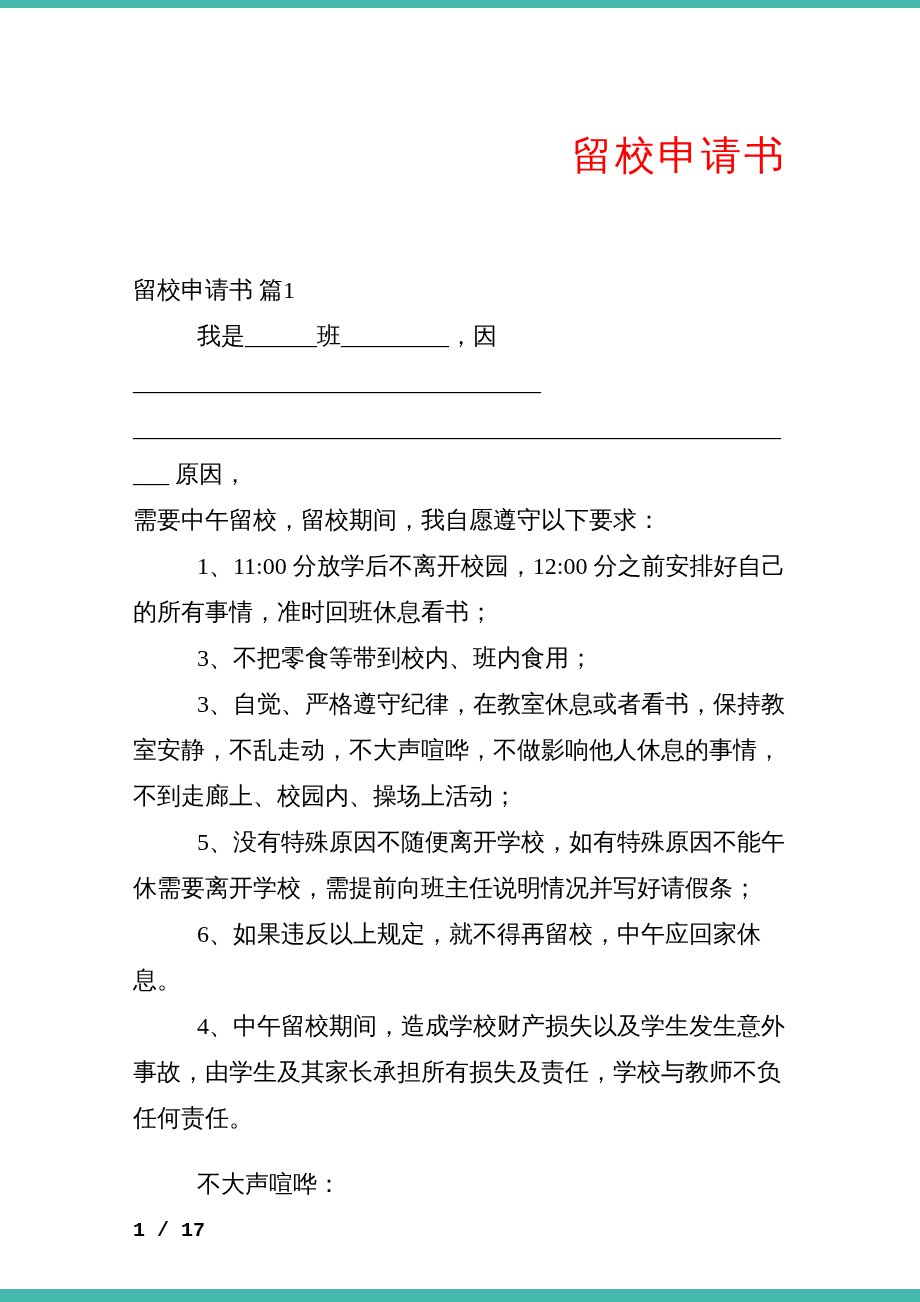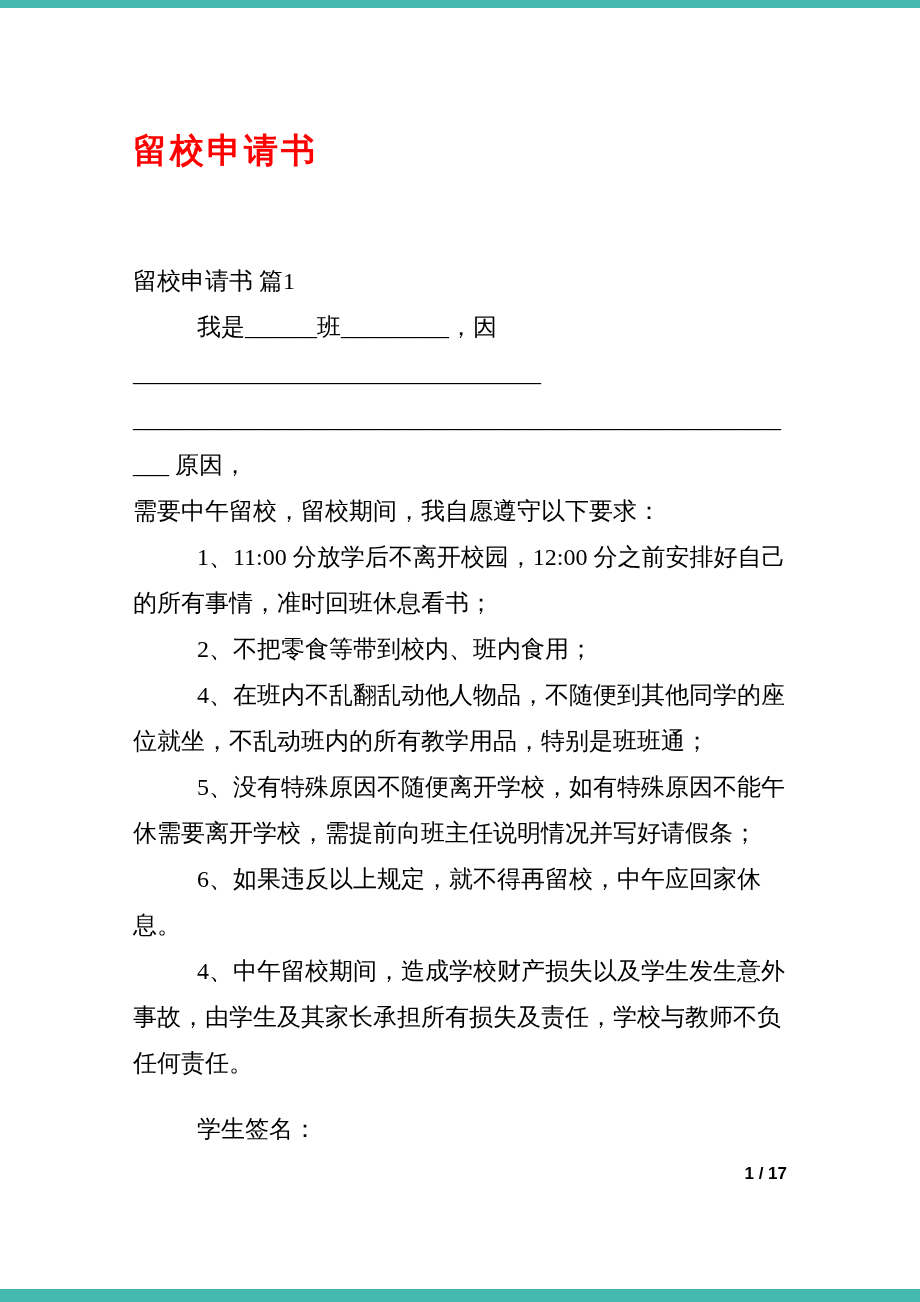--- a/index.html
+++ b/index.html
@@ -23,70 +23,70 @@
     position: absolute;
     bottom: 0; left: 0;
     width: 100%; height: 13px;
     background: var(--accent, #45b9ae);
   }
   .page {
     padding: 128px 133px 0 133px;
   }
   .doc-title {
     margin: 0 0 84px 0;
-    font-size: 34px;
-    font-weight: bold;
-    text-align: left;
+    font-size: 40px;
+    font-weight: normal;
+    text-align: right;
     letter-spacing: 3px;
     color: var(--title-color, #ff0000);
   }
   .doc-body {
     font-size: 24px;
     line-height: 46px;
     text-align: left;
     word-break: break-all;
   }
   .line {
     margin: 0;
   }
   .indent {
     text-indent: 64px;
   }
   .signature-line {
     margin-top: 20px;
   }
   .page-number {
     margin-top: 12px;
-    font-size: 17px;
+    font-size: 20px;
     font-weight: bold;
-    text-align: right;
-    font-family: Liberation Sans, sans-serif;
+    text-align: left;
+    font-family: Liberation Mono, monospace;
   }
 </style>
 </head>
 <body>
 
 <div class="accent-bar-top"></div>
 
 <div class="page">
 
   <h1 class="doc-title">留校申请书</h1>
 
   <div class="doc-body">
     <p class="line">留校申请书 篇1</p>
     <p class="line indent">我是______班_________，因</p>
     <p class="line">__________________________________</p>
     <p class="line">_________________________________________________________ 原因，</p>
     <p class="line">需要中午留校，留校期间，我自愿遵守以下要求：</p>
     <p class="line indent">1、11:00 分放学后不离开校园，12:00 分之前安排好自己的所有事情，准时回班休息看书；</p>
-    <p class="line indent">2、不把零食等带到校内、班内食用；</p>
-    <p class="line indent">4、在班内不乱翻乱动他人物品，不随便到其他同学的座位就坐，不乱动班内的所有教学用品，特别是班班通；</p>
+    <p class="line indent">3、不把零食等带到校内、班内食用；</p>
+    <p class="line indent">3、自觉、严格遵守纪律，在教室休息或者看书，保持教室安静，不乱走动，不大声喧哗，不做影响他人休息的事情，不到走廊上、校园内、操场上活动；</p>
     <p class="line indent">5、没有特殊原因不随便离开学校，如有特殊原因不能午休需要离开学校，需提前向班主任说明情况并写好请假条；</p>
     <p class="line indent">6、如果违反以上规定，就不得再留校，中午应回家休息。</p>
     <p class="line indent">4、中午留校期间，造成学校财产损失以及学生发生意外事故，由学生及其家长承担所有损失及责任，学校与教师不负任何责任。</p>
-    <p class="line indent signature-line">学生签名：</p>
+    <p class="line indent signature-line">不大声喧哗：</p>
   </div>
 
   <div class="page-number">1 / 17</div>
 
 </div>
 
 <div class="accent-bar-bottom"></div>
 
 </body></html>

